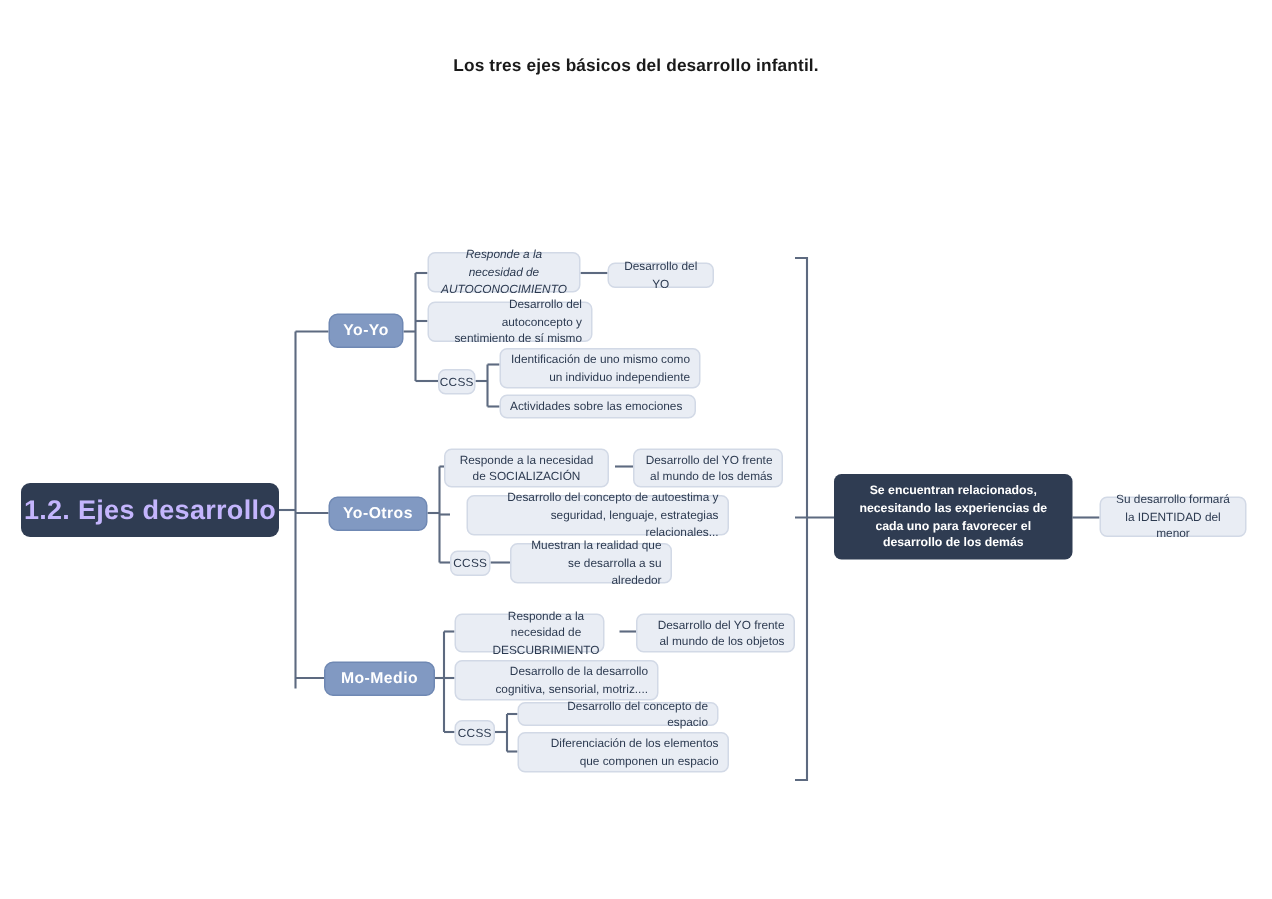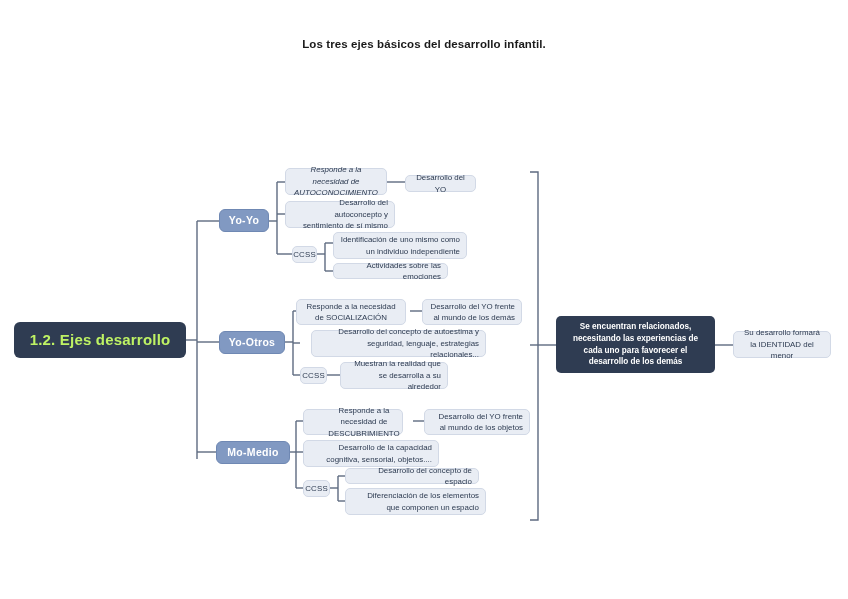--- a/index.html
+++ b/index.html
@@ -57,23 +57,23 @@
     align-items: center;
     justify-content: center;
     text-align: center;
     border-radius: 5px;
     line-height: 1.25;
   }
 
   
   .node.root {
     background: #2f3c52;
-    color: #bef264;
-    font-weight: bold;
-    font-size: 15px;
+    color: #c4b5fd;
+    font-weight: bold;
+    font-size: 18px;
     border-radius: 6px;
     letter-spacing: 0.2px;
   }
   .node.dark {
     background: #2f3c52;
     color: #ffffff;
     font-size: 8.2px;
     font-weight: bold;
     border-radius: 5px;
     padding: 5px 8px;
@@ -179,41 +179,41 @@
   <div class="node leaf" style="left:285px; top:168px; width:102px; height:27px;font-style:italic;">Responde a la necesidad de AUTOCONOCIMIENTO</div>
 
   <div class="node leaf" style="left:405px; top:175px; width:71px; height:17px;">Desarrollo del YO</div>
 
   <div class="node leaf lefted" style="left:285px; top:201px; width:110px; height:27px;">Desarrollo del autoconcepto y sentimiento de sí mismo</div>
 
   <div class="node leaf tiny" style="left:292px; top:246px; width:25px; height:17px;">CCSS</div>
 
   <div class="node leaf lefted" style="left:333px; top:232px; width:134px; height:27px;">Identificación de uno mismo como un individuo independiente</div>
 
-  <div class="node leaf lefted" style="left:333px; top:263px; width:115px; height:16px;">Actividades sobre las emociones</div>
+  <div class="node leaf lefted" style="left:333px; top:263px; width:131px; height:16px;">Actividades sobre las emociones</div>
 
   <div class="node branch" style="left:219px; top:331px; width:66px; height:23px;">Yo-Otros</div>
 
   <div class="node leaf" style="left:296px; top:299px; width:110px; height:26px;">Responde a la necesidad de SOCIALIZACIÓN</div>
 
   <div class="node leaf lefted" style="left:422px; top:299px; width:100px; height:26px;">Desarrollo del YO frente al mundo de los demás</div>
 
   <div class="node leaf lefted" style="left:300px; top:330px; width:175px; height:27px;margin-left:11px;">Desarrollo del concepto de autoestima y seguridad, lenguaje, estrategias relacionales...</div>
 
   <div class="node leaf tiny" style="left:300px; top:367px; width:27px; height:17px;">CCSS</div>
 
   <div class="node leaf lefted" style="left:340px; top:362px; width:108px; height:27px;">Muestran la realidad que se desarrolla a su alrededor</div>
 
   <div class="node branch" style="left:216px; top:441px; width:74px; height:23px;">Mo-Medio</div>
 
   <div class="node leaf" style="left:303px; top:409px; width:100px; height:26px;padding-left:28px;">Responde a la necesidad de DESCUBRIMIENTO</div>
 
   <div class="node leaf lefted" style="left:424px; top:409px; width:106px; height:26px;">Desarrollo del YO frente al mundo de los objetos</div>
 
-  <div class="node leaf lefted" style="left:303px; top:440px; width:136px; height:27px;">Desarrollo de la capacidad cognitiva, sensorial, objetos....</div>
+  <div class="node leaf lefted" style="left:303px; top:440px; width:136px; height:27px;">Desarrollo de la desarrollo cognitiva, sensorial, motriz....</div>
 
   <div class="node leaf tiny" style="left:303px; top:480px; width:27px; height:17px;">CCSS</div>
 
   <div class="node leaf lefted" style="left:345px; top:468px; width:134px; height:16px;">Desarrollo del concepto de espacio</div>
 
   <div class="node leaf lefted" style="left:345px; top:488px; width:141px; height:27px;">Diferenciación de los elementos que componen un espacio</div>
 
   <div class="node dark" style="left:556px; top:316px; width:159px; height:57px;">Se encuentran relacionados, necesitando las experiencias de cada uno para favorecer el desarrollo de los demás</div>
 
   <div class="node leaf" style="left:733px; top:331px; width:98px; height:27px;">Su desarrollo formará la IDENTIDAD del menor</div>

